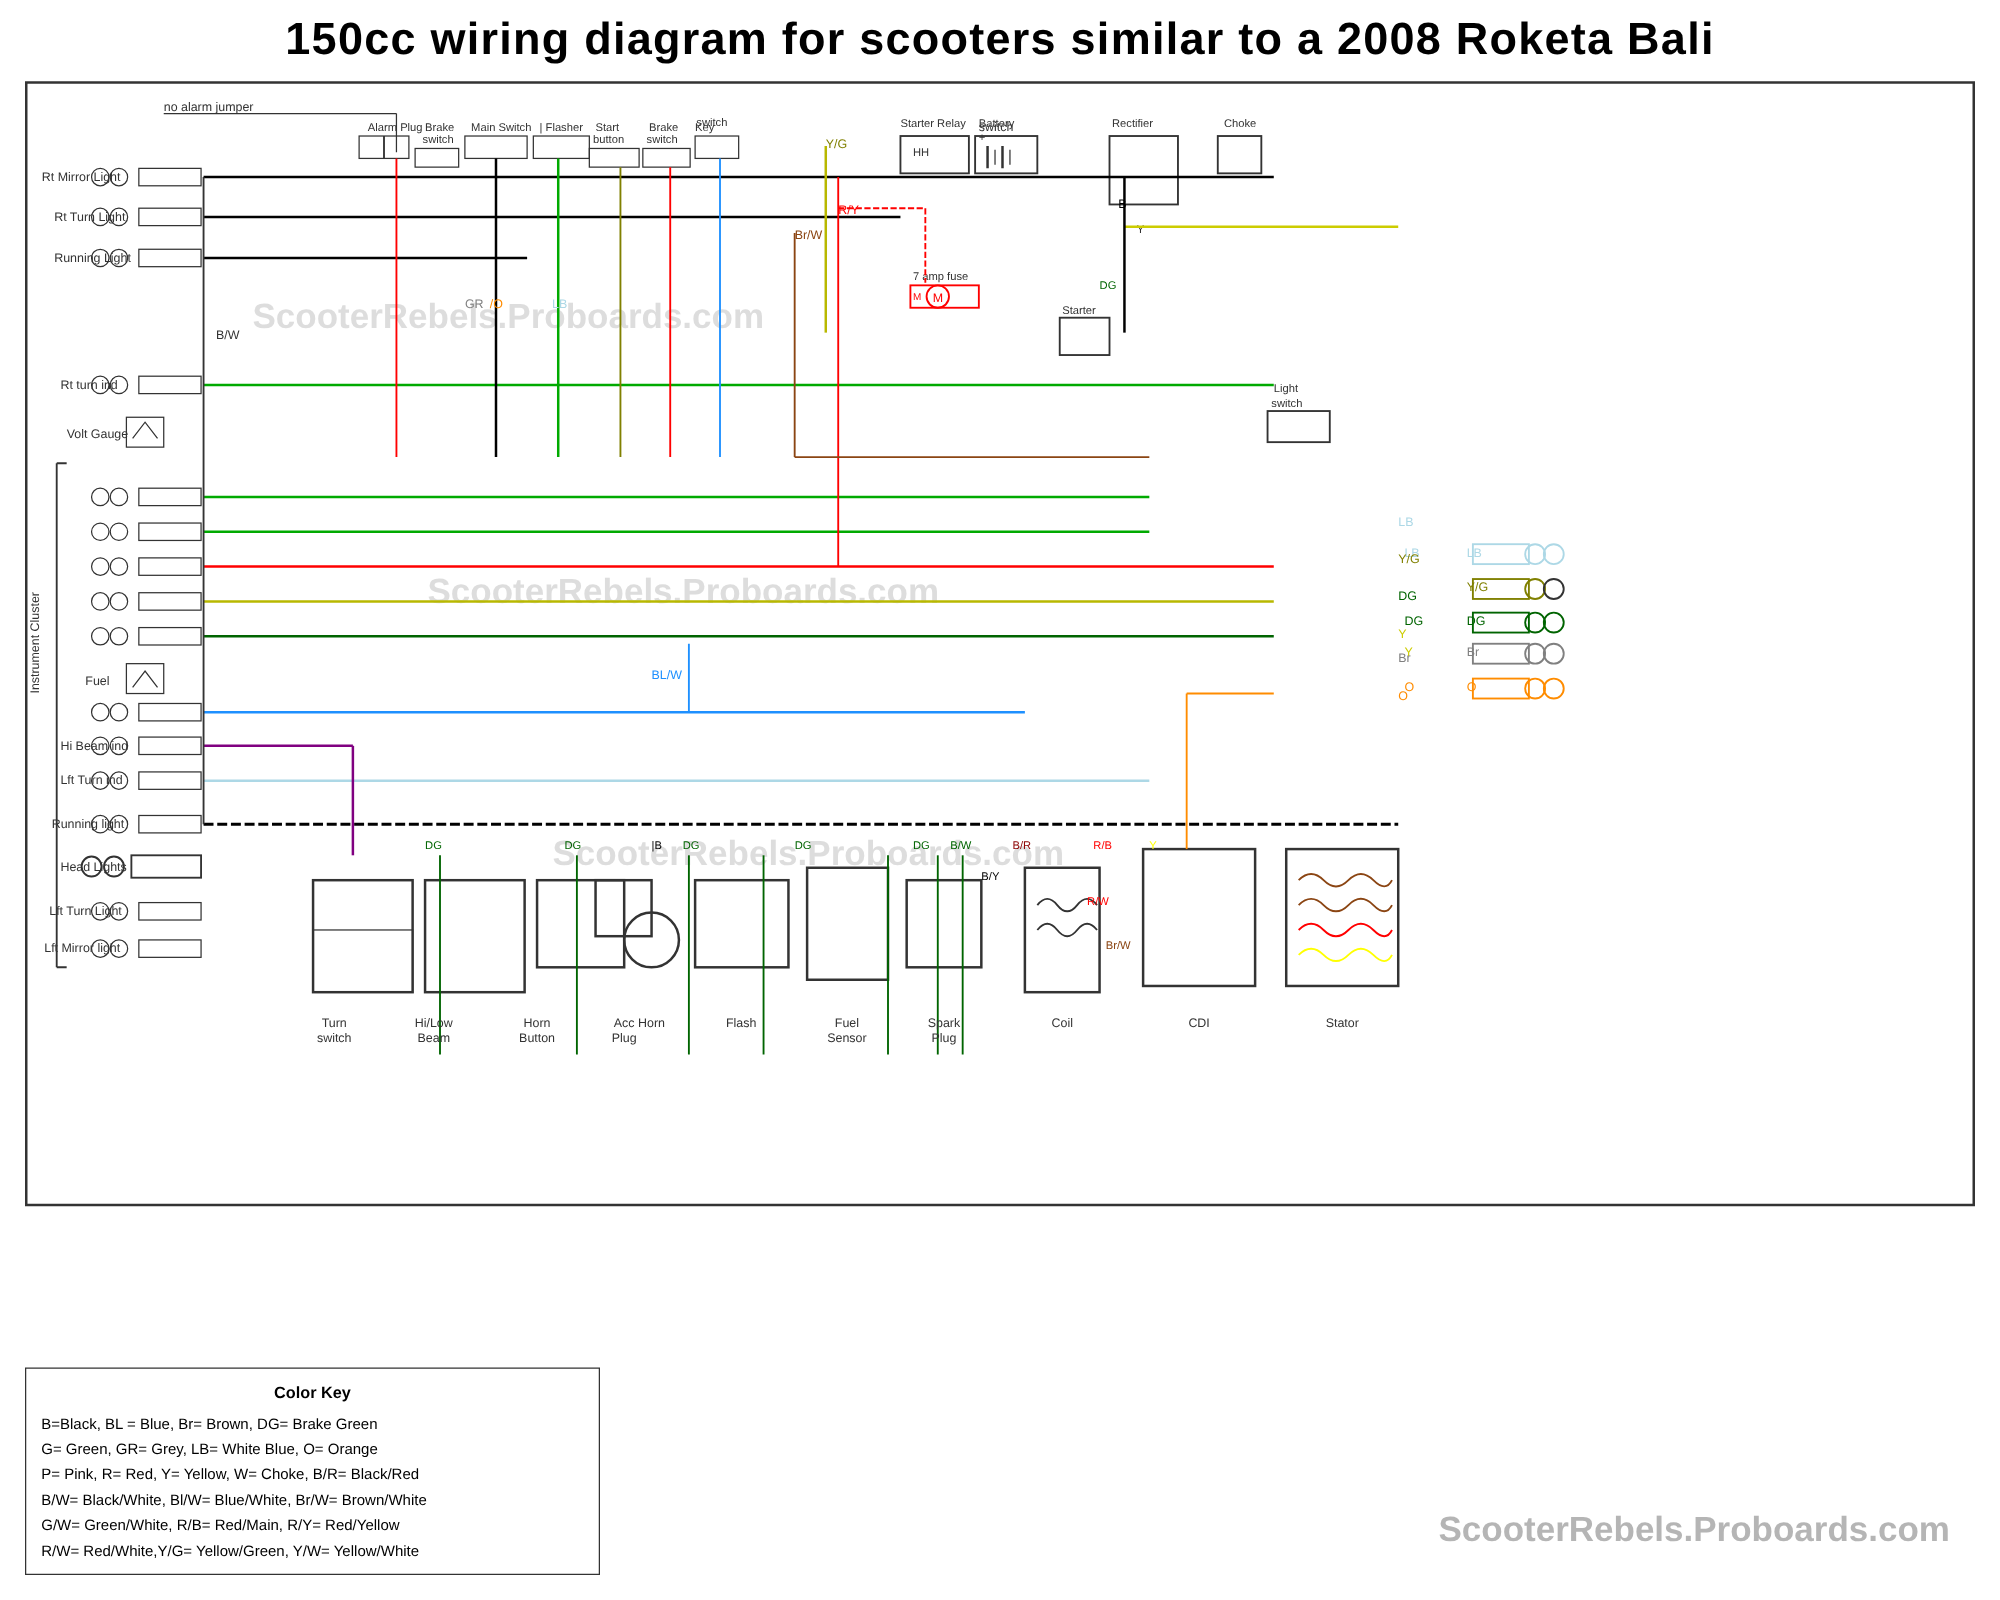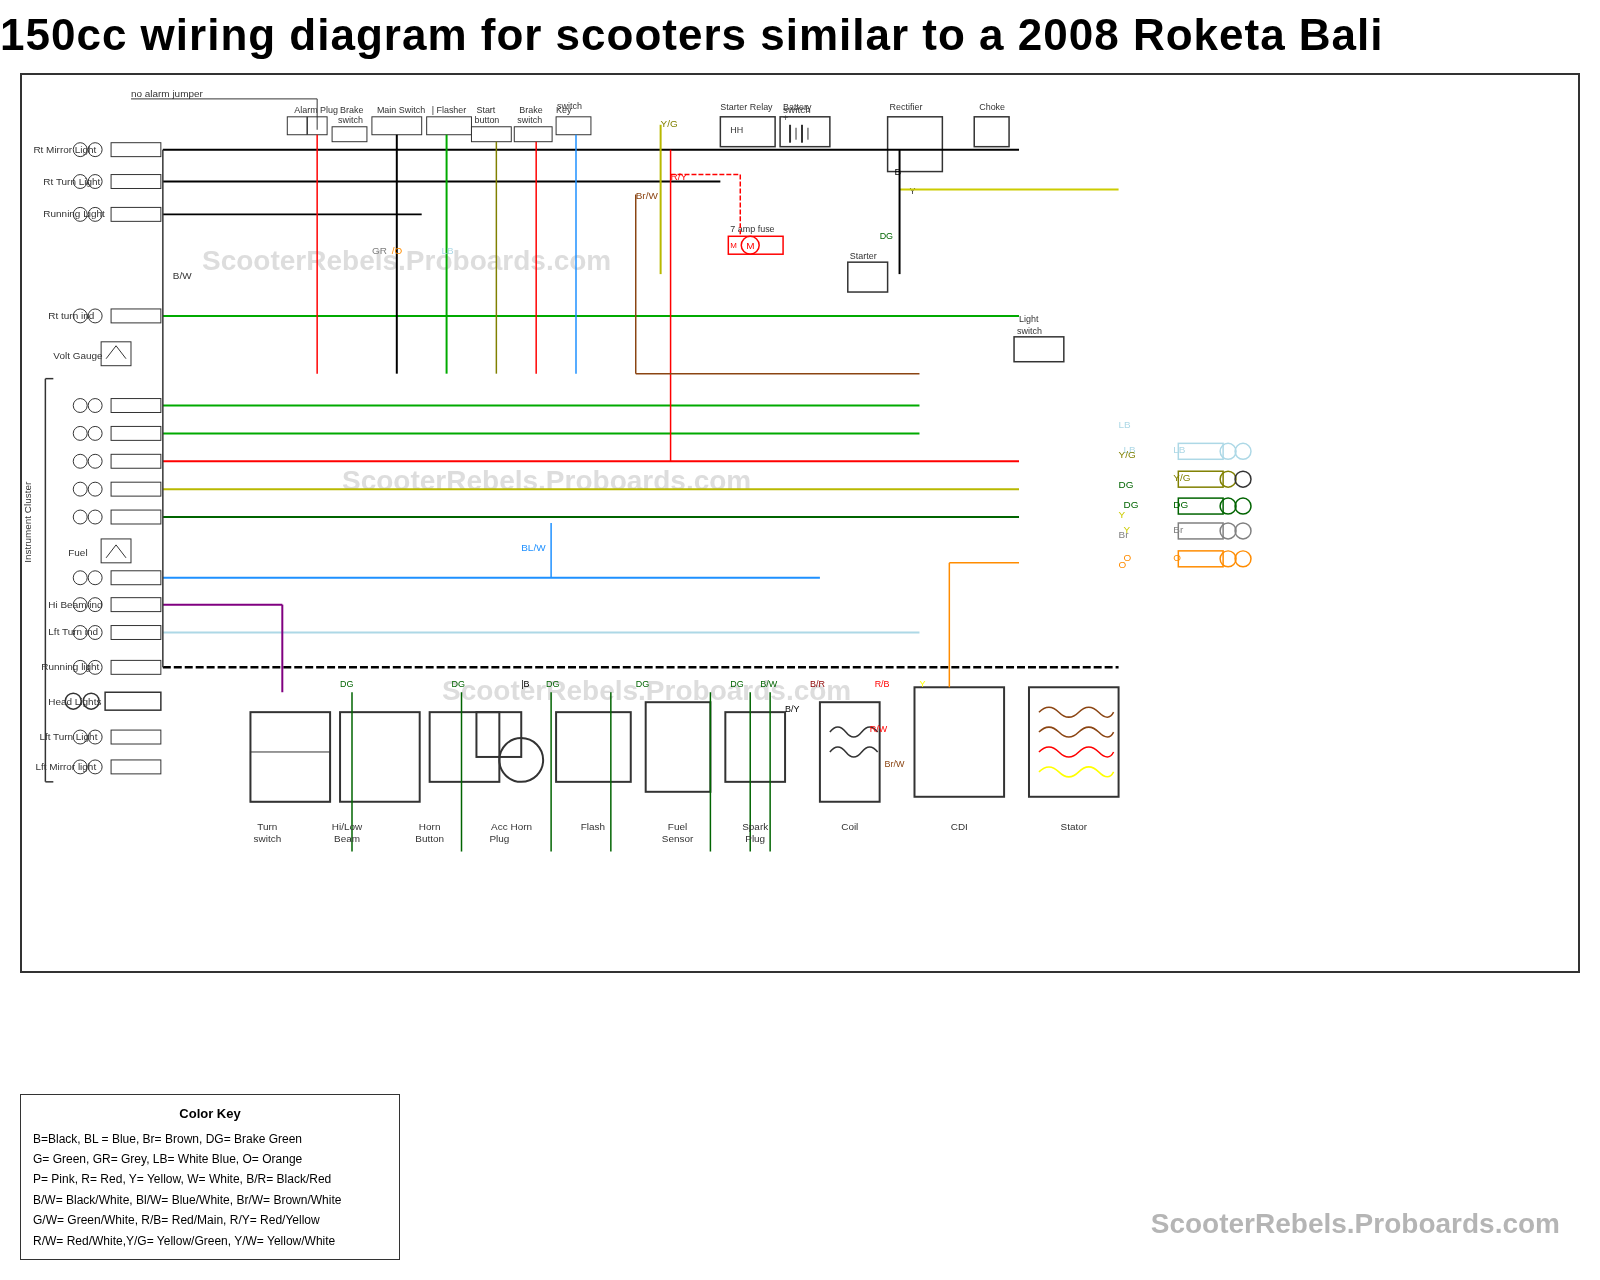--- a/index.html
+++ b/index.html
@@ -10,21 +10,22 @@
       font-family: Arial, sans-serif;
       overflow: hidden;
     }
     .page-container {
       width: 1600px;
       height: 1280px;
       background: #fff;
       position: relative;
     }
     .main-title {
-      font-size: 44px;
+      text-align: center;
+      font-size: 36px;
       font-weight: bold;
       padding: 10px 0 5px 0;
       letter-spacing: 1px;
     }
     .diagram-area {
       position: relative;
       width: 1560px;
       height: 900px;
       margin: 0 auto;
       border: 2px solid #333;
@@ -42,21 +43,21 @@
     }
     .watermark-1 { top: 170px; left: 180px; }
     .watermark-2 { top: 390px; left: 320px; }
     .watermark-3 { top: 600px; left: 420px; }
 
     
     .color-key-box {
       position: absolute;
       left: 20px;
       bottom: 20px;
-      width: 380px;
+      width: 460px;
       border: 1.5px solid #333;
       padding: 8px 12px;
       font-size: 12px;
       line-height: 1.7;
       background: #fff;
     }
     .color-key-title {
       text-align: center;
       font-size: 13px;
       font-weight: bold;
@@ -430,21 +431,21 @@
 
       <rect x="455" y="640" width="45" height="45" fill="none" stroke="#333" stroke-width="2"></rect>
     </svg>
 
   </div>
 
   <div class="color-key-box">
     <div class="color-key-title">Color Key</div>
     <div>B=Black,  BL = Blue, Br= Brown, DG= Brake Green</div>
     <div>G= Green, GR= Grey,  LB= White Blue, O= Orange</div>
-    <div>P= Pink,  R= Red,  Y= Yellow,  W= White, B/R= Black/Red</div>
+    <div>P= Pink,  R= Red,  Y= Yellow,  W= Choke, B/R= Black/Red</div>
     <div>B/W= Black/White, Bl/W= Blue/White,  Br/W= Brown/White</div>
     <div>G/W= Green/White, R/B= Red/Main, R/Y= Red/Yellow</div>
     <div>R/W= Red/White,Y/G= Yellow/Green, Y/W= Yellow/White</div>
   </div>
 
   <div class="bottom-watermark">ScooterRebels.Proboards.com</div>
 
 </div>
 
 </body></html>

